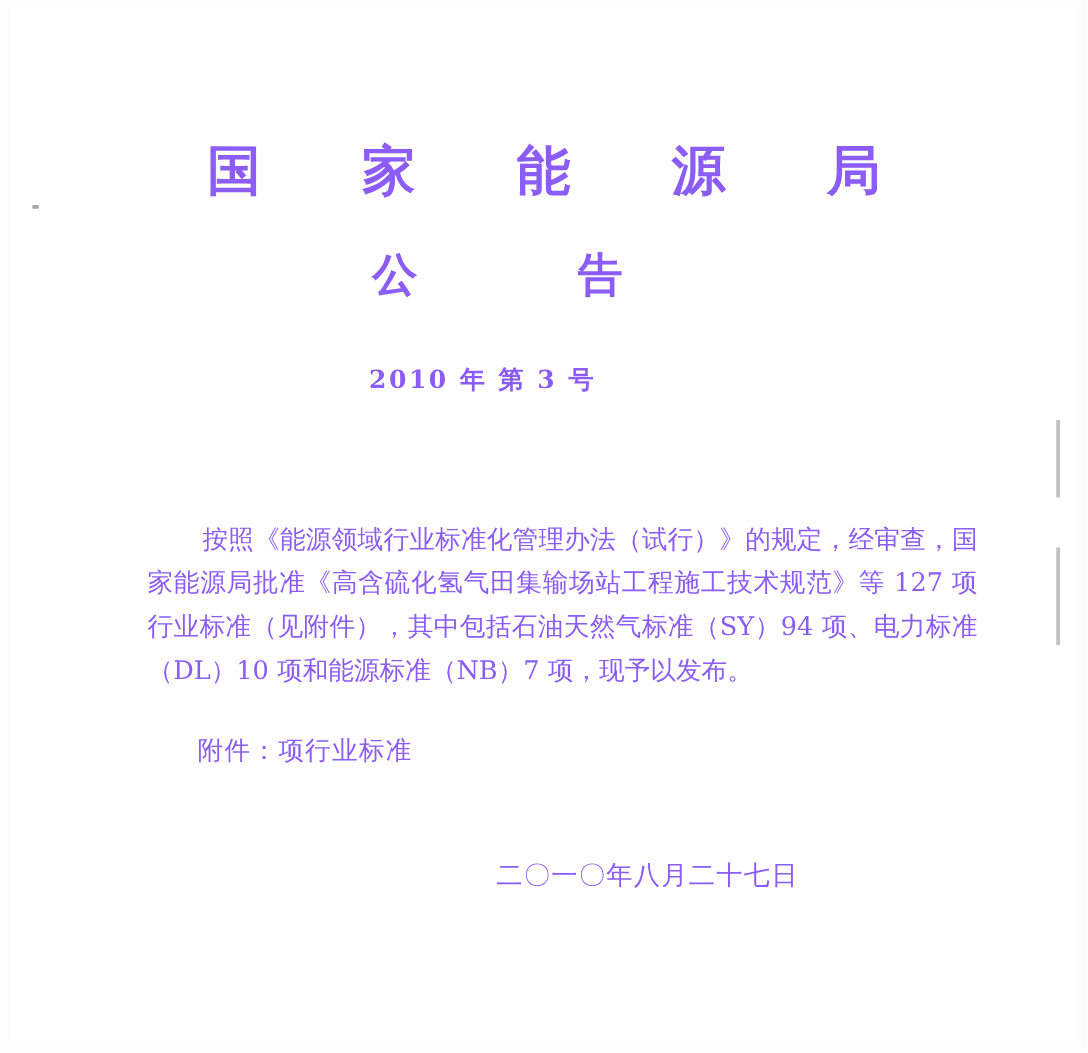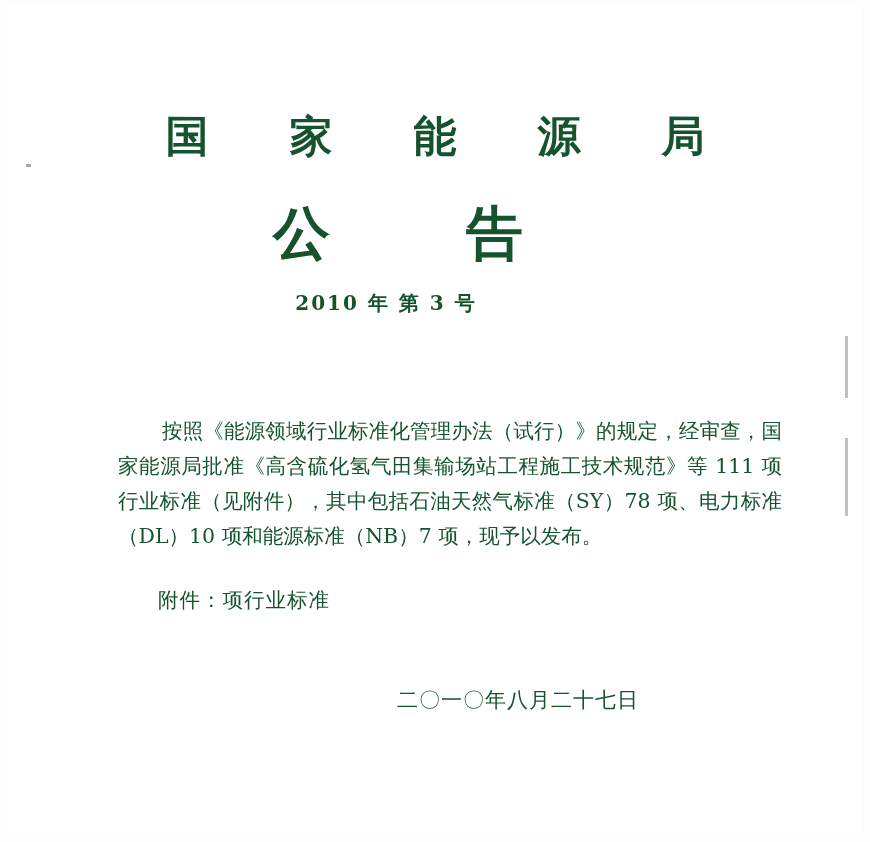--- a/index.html
+++ b/index.html
@@ -7,21 +7,21 @@
     padding: 0;
     background: #ffffff;
   }
   .page {
     position: relative;
     width: 870px;
     height: 842px;
     background: #fdfdfd;
     overflow: hidden;
     font-family: "Liberation Serif", serif;
-    color: #14532d;
+    color: #8b5cf6;
   }
   
   .paper {
     position: absolute;
     left: 8px;
     top: 6px;
     width: 854px;
     height: 826px;
     background: #ffffff;
   }
@@ -64,21 +64,21 @@
     text-indent: 33px;
     font-family: "DejaVu Serif", "Liberation Serif", serif;
     white-space: pre;
   }
   .doc-subtitle {
     position: absolute;
     top: 196px;
     left: 0;
     width: 796px;
     text-align: center;
-    font-size: 57px;
+    font-size: 36px;
     font-weight: bold;
     letter-spacing: 58px;
     text-indent: 58px;
     font-family: "DejaVu Serif", "Liberation Serif", serif;
     white-space: pre;
   }
   .doc-number {
     position: absolute;
     top: 290px;
     left: 0;
@@ -142,21 +142,21 @@
     <div class="edge-mark mark-right-bottom"></div>
   </div>
 
   <div class="doc-title">国 家 能 源 局</div>
 
   <div class="doc-subtitle">公 告</div>
 
   <div class="doc-number">2010 年 第 3 号</div>
 
   <div class="body-block">
-    <p class="body-para">按照《能源领域行业标准化管理办法（试行）》的规定，经审查，国家能源局批准《高含硫化氢气田集输场站工程施工技术规范》等 111 项行业标准（见附件），其中包括石油天然气标准（SY）78 项、电力标准（DL）10 项和能源标准（NB）7 项，现予以发布。</p>
+    <p class="body-para">按照《能源领域行业标准化管理办法（试行）》的规定，经审查，国家能源局批准《高含硫化氢气田集输场站工程施工技术规范》等 127 项行业标准（见附件），其中包括石油天然气标准（SY）94 项、电力标准（DL）10 项和能源标准（NB）7 项，现予以发布。</p>
   </div>
 
   <div class="attachment">附件：项行业标准</div>
 
   <div class="date-line">
     <span class="date-inner">二〇一〇年八月二十七日</span>
   </div>
 </div>
 
 </body></html>

